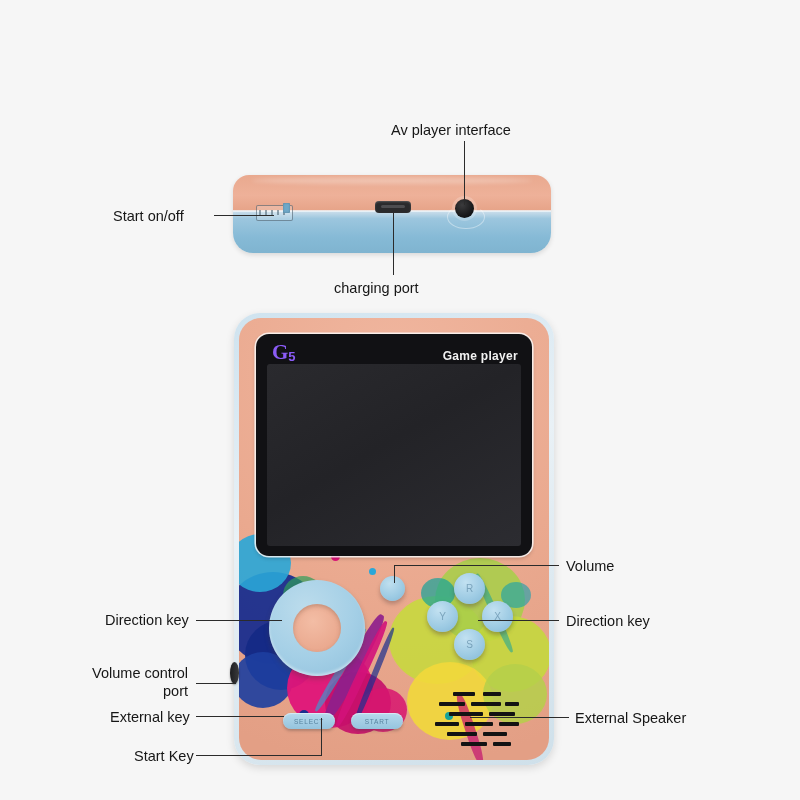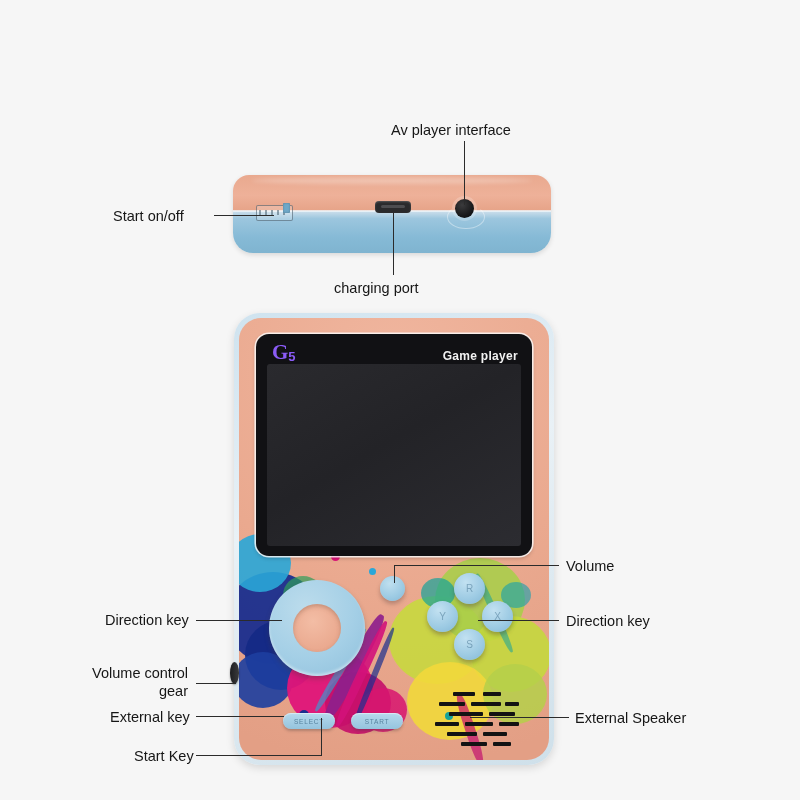--- a/index.html
+++ b/index.html
@@ -480,21 +480,21 @@
     </div>
 
     <div class="vol-gear"></div>
   </div>
 
   <div class="leader h" style="left:196px; top:620px; width:86px;"></div>
   <div class="lbl" style="left:105px; top:611px;">Direction key</div>
 
   <div class="leader h" style="left:196px; top:683px; width:40px;"></div>
   <div class="lbl right-al" style="left:68px; top:664px; width:120px;">Volume control
-gear</div>
+port</div>
 
   <div class="leader h" style="left:196px; top:716px; width:88px;"></div>
   <div class="lbl" style="left:110px; top:708px;">External key</div>
 
   <div class="leader h" style="left:196px; top:755px; width:126px;"></div>
   <div class="leader v" style="left:321px; top:718px; height:38px;"></div>
   <div class="lbl" style="left:134px; top:747px;">Start Key</div>
 
   <div class="leader h" style="left:395px; top:565px; width:164px;"></div>
   <div class="leader v" style="left:394px; top:565px; height:18px;"></div>

